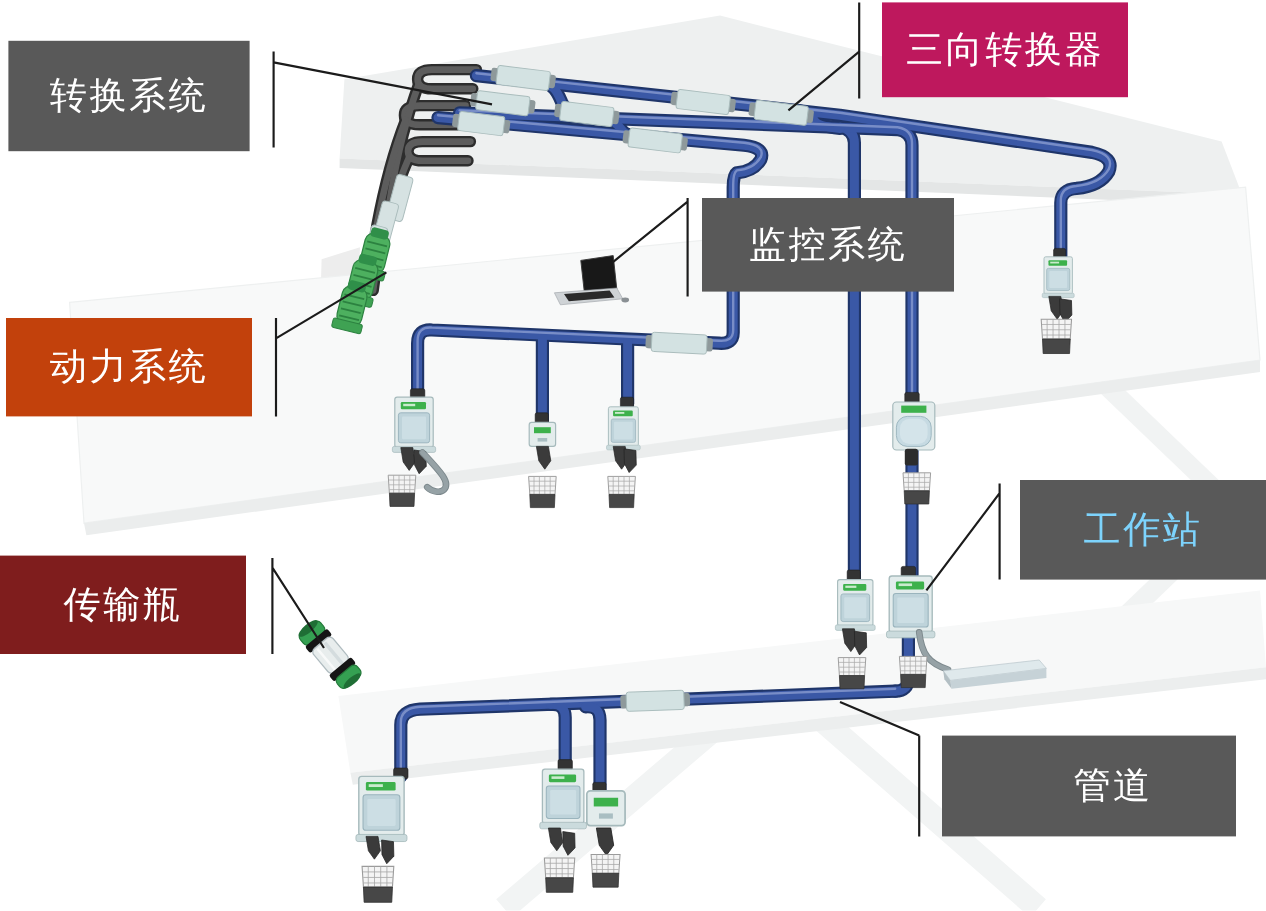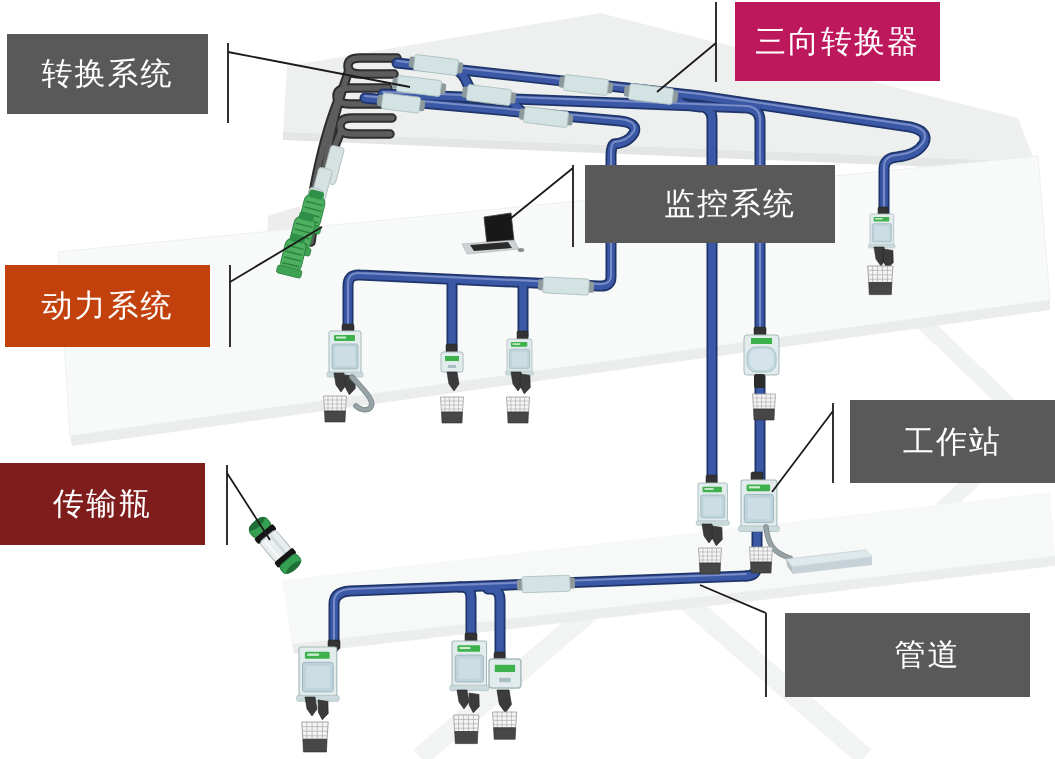--- a/index.html
+++ b/index.html
@@ -1,21 +1,21 @@
 <!DOCTYPE html>
 <html><head>
 <meta charset="utf-8">
 <style>
   html,body{margin:0;padding:0;background:#fff;}
   .stage{position:relative;width:1055px;height:759px;background:#fff;overflow:hidden;
          font-family:"Liberation Sans",sans-serif;}
   .stage svg{position:absolute;left:0;top:0;}
   .label{position:absolute;background:#595959;color:#fff;display:flex;align-items:center;
          justify-content:center;font-size:31px;letter-spacing:2px;font-weight:400;}
-  #lbl-conversion{left:7px;top:34px;width:201px;height:80px;}
+  #lbl-conversion{left:7px;top:34px;width:201px;height:92px;}
   #lbl-threeway{left:735px;top:2px;width:205px;height:79px;}
   #lbl-monitor{left:585px;top:165px;width:210px;height:78px;}
   #lbl-power{left:5px;top:265px;width:205px;height:82px;}
   #lbl-workstation{left:850px;top:400px;width:205px;height:83px;}
   #lbl-bottle{left:0px;top:463px;width:205px;height:82px;}
   #lbl-pipeline{left:785px;top:613px;width:205px;height:84px;}
   
   .g-blue-o use{stroke:#1f3569;stroke-width:11;fill:none;stroke-linecap:round;stroke-linejoin:round;}
   .g-blue-m use{stroke:#3a58a6;stroke-width:7.5;fill:none;stroke-linecap:round;stroke-linejoin:round;}
   .g-blue-h use{stroke:#8496cc;stroke-width:2;fill:none;stroke-linecap:round;stroke-linejoin:round;opacity:.85;}
@@ -323,18 +323,18 @@
     <path class="callout" d="M573,165 L573,247 M573,168 L510,219"></path>
     <path class="callout" d="M230,265 L230,347 M230,282 L322,227"></path>
     <path class="callout" d="M833,403 L833,483 M833,411 L772,492"></path>
     <path class="callout" d="M227,465 L227,545 M227,473 L270,540"></path>
     <path class="callout" d="M766,613 L766,697 M766,613 L700,585"></path>
   </g>
 </svg>
 
   <div class="label" id="lbl-conversion" style="background: rgb(89, 89, 89); color: rgb(255, 255, 255);">转换系统</div>
   <div class="label" id="lbl-threeway" style="background: #be185d; color: rgb(255, 255, 255);">三向转换器</div>
-  <div class="label" id="lbl-monitor" style="background: rgb(89, 89, 89); color: rgb(255, 255, 255); padding-left: 40px;">监控系统</div>
+  <div class="label" id="lbl-monitor" style="background: rgb(89, 89, 89); color: rgb(255, 255, 255);">监控系统</div>
   <div class="label" id="lbl-power" style="background: #c2410c; color: rgb(255, 255, 255);">动力系统</div>
-  <div class="label" id="lbl-workstation" style="background: rgb(89, 89, 89); color: #ffffff;">工作站</div>
+  <div class="label" id="lbl-workstation" style="background: rgb(89, 89, 89); color: #7dd3fc;">工作站</div>
   <div class="label" id="lbl-bottle" style="background: #7f1d1d; color: rgb(255, 255, 255);">传输瓶</div>
   <div class="label" id="lbl-pipeline" style="background: rgb(89, 89, 89); color: rgb(255, 255, 255); padding-left: 40px;">管道</div>
 </div>
 
 </body></html>

